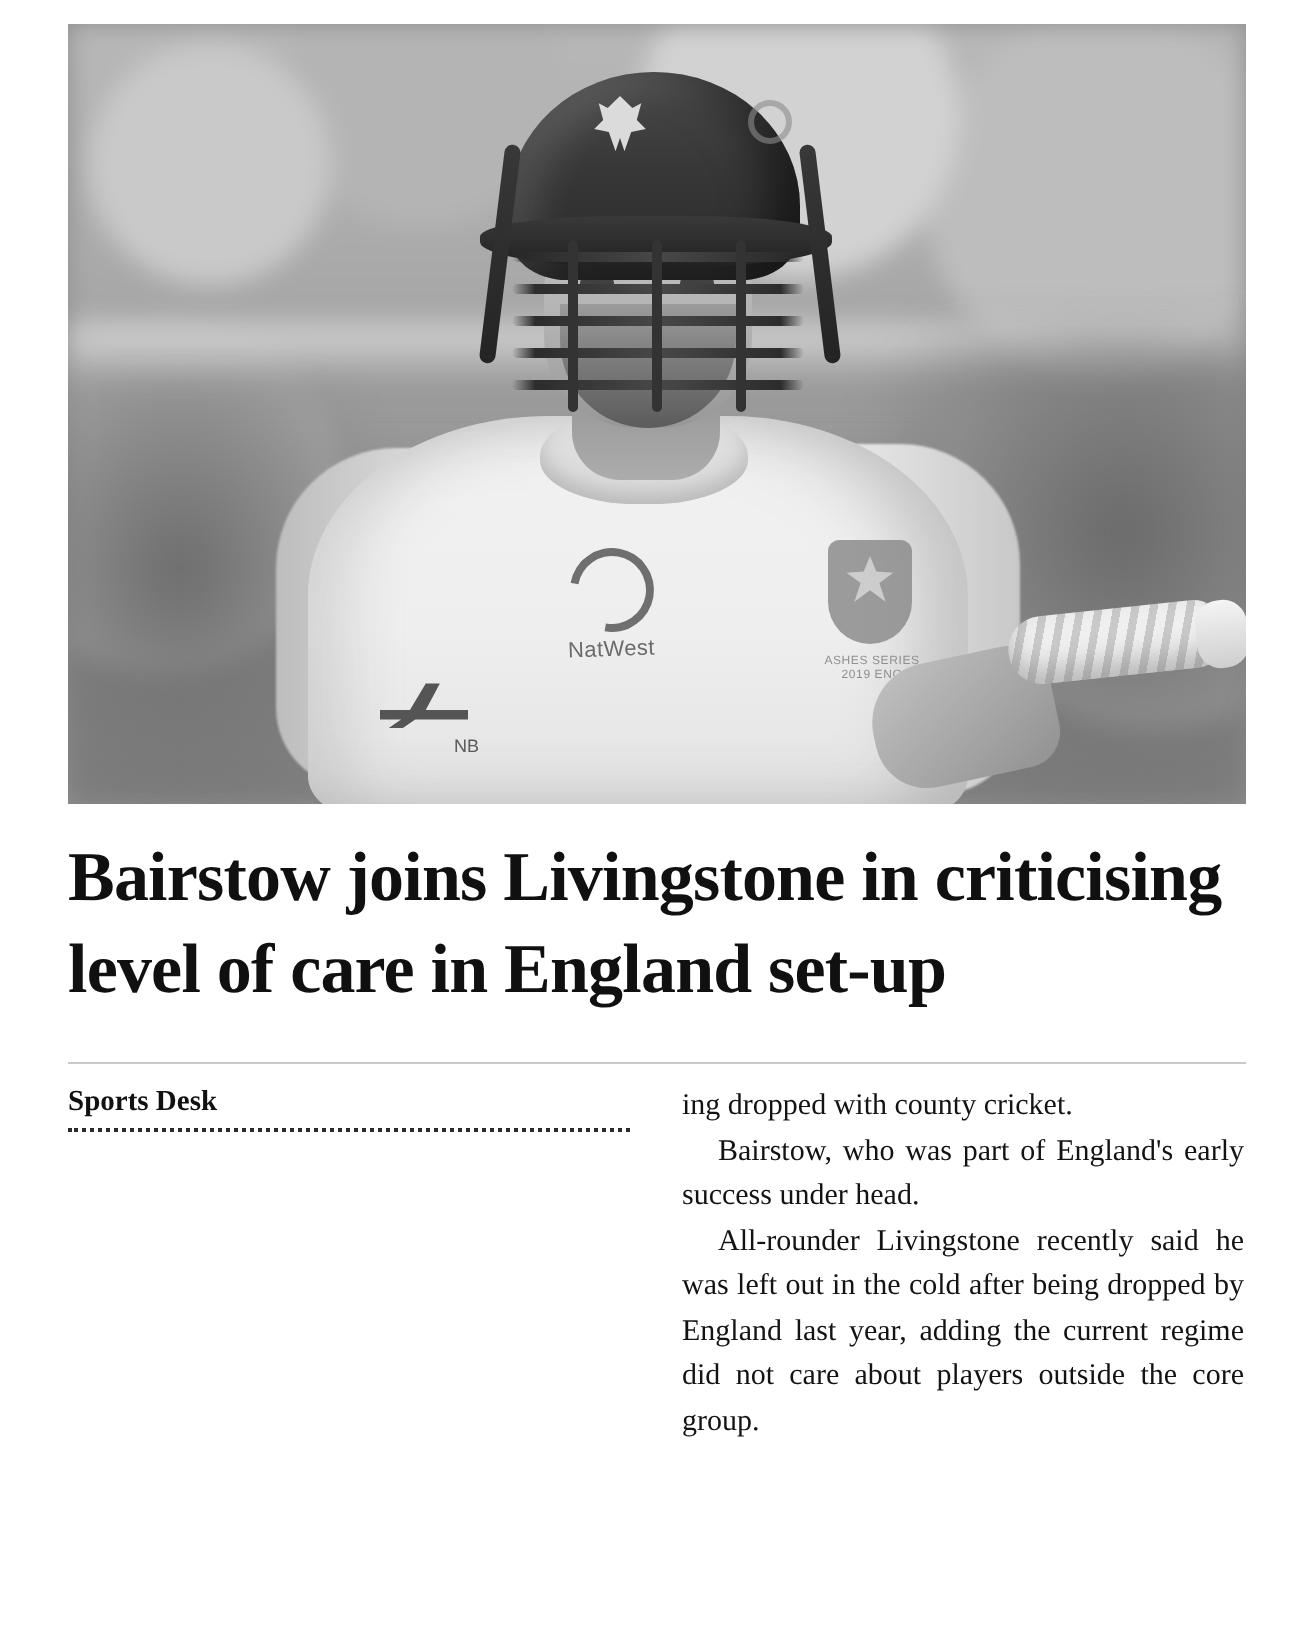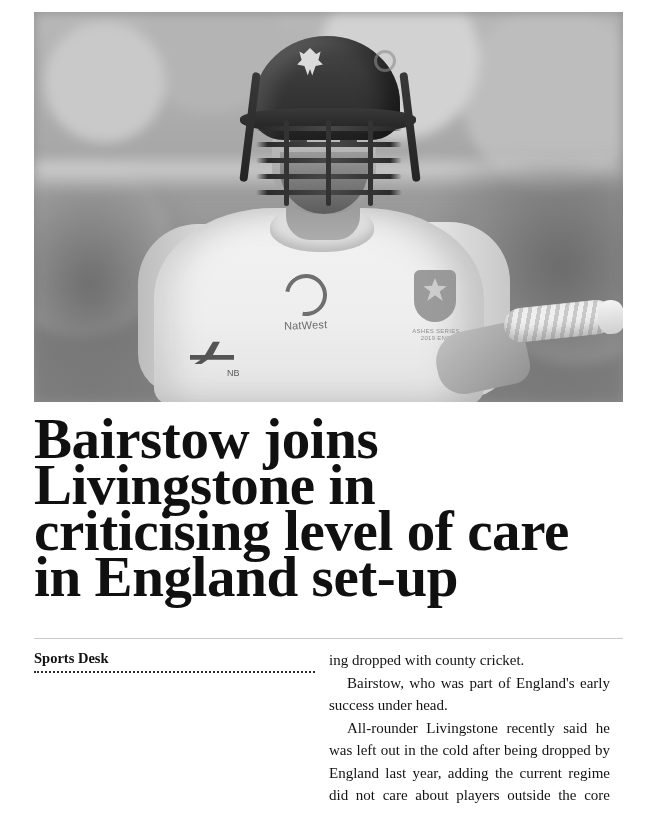--- a/index.html
+++ b/index.html
@@ -295,36 +295,36 @@
     background: linear-gradient(to bottom right, #cfc0b2, #a08e80);
     border-radius: 30px 20px 18px 26px;
     transform: rotate(-12deg);
   }
 
   
   .headline {
     margin-top: 14px;
     font-family: "Liberation Serif", serif;
     font-weight: bold;
-    font-size: 57px;
+    font-size: 35px;
     line-height: 46px;
     letter-spacing: -0.4px;
     color: #101010;
   }
 
   .rule {
     margin-top: 16px;
     border-top: 1px solid #c9c9c9;
     width: 100%;
   }
 
   
   .columns {
     display: flex;
-    gap: 14px;
+    gap: 26px;
     margin-top: 10px;
   }
   .col {
     width: 281px;
   }
   .byline {
     font-family: "Liberation Serif", serif;
     font-weight: bold;
     font-size: 14.5px;
     line-height: 18px;

